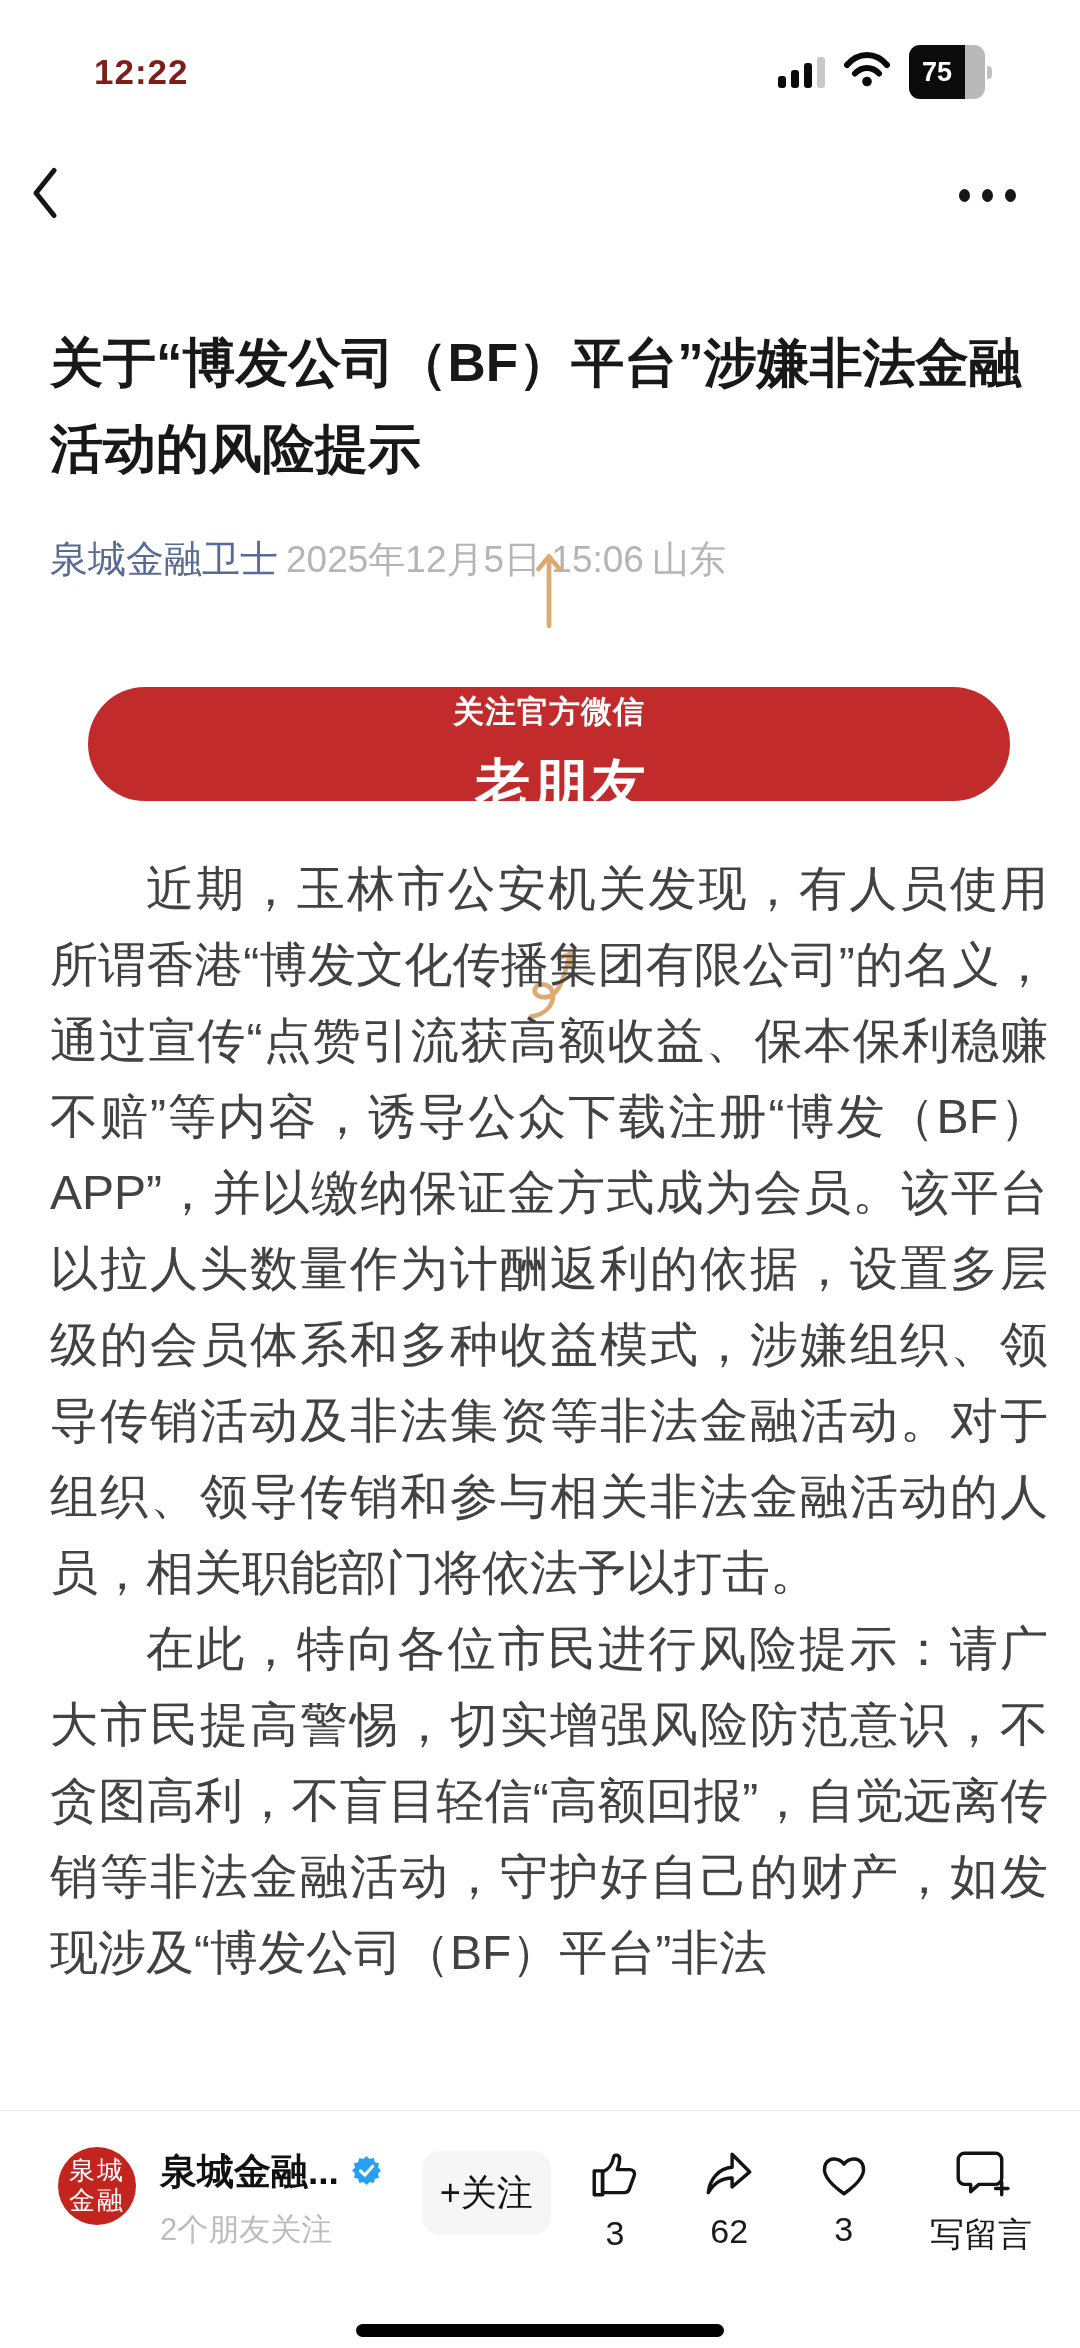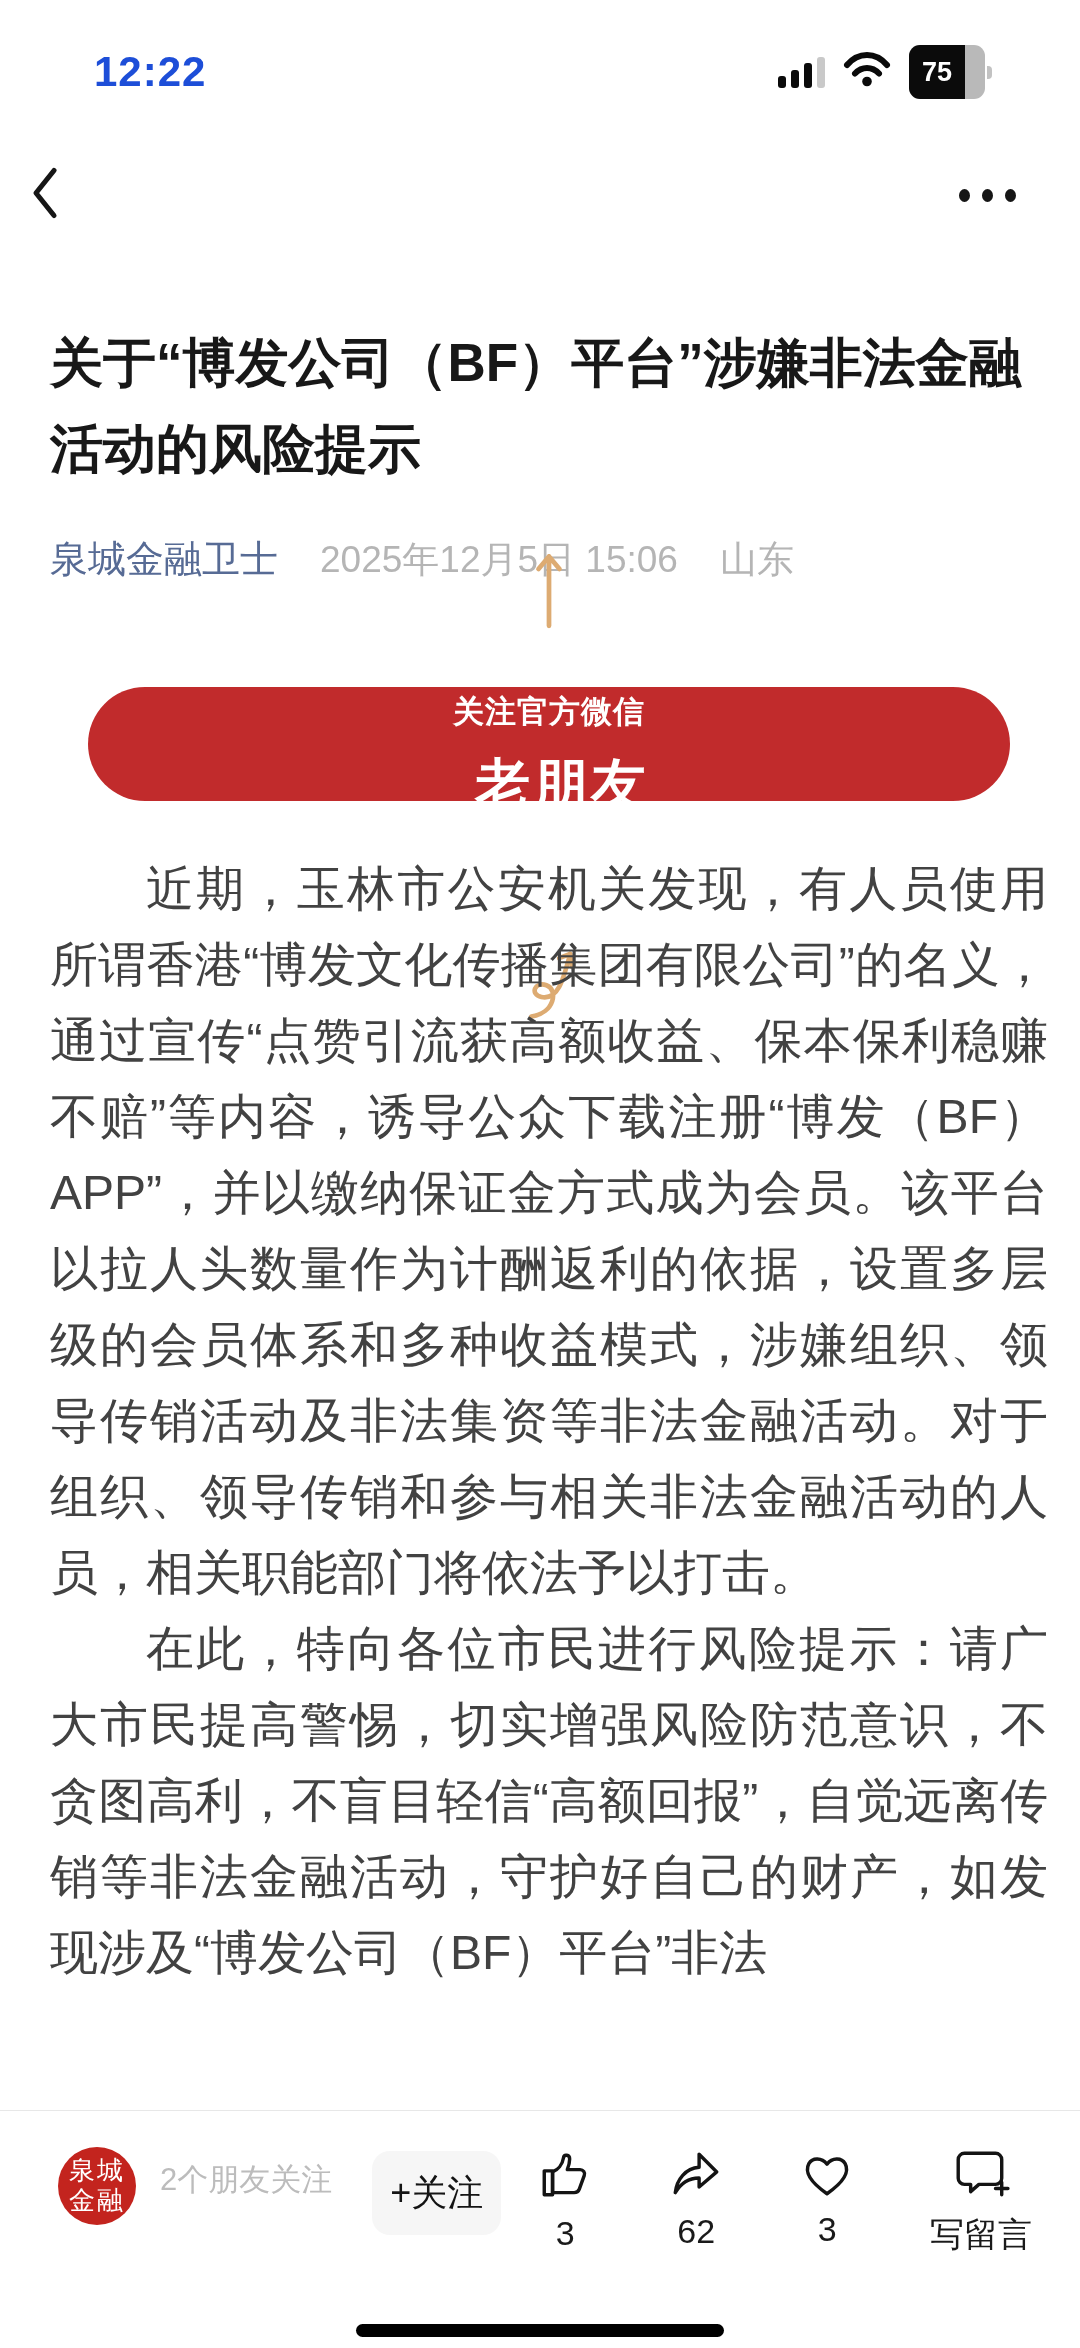--- a/index.html
+++ b/index.html
@@ -11,21 +11,21 @@
     background: #fff;
     overflow: hidden;
     font-family: "Liberation Sans", "DejaVu Sans", sans-serif;
     color: #181818;
   }
   
   .status-bar {
     display: flex; justify-content: space-between; align-items: center;
     padding: 38px 88px 0 94px; height: 106px;
   }
-  .time { font-size: 42px; font-weight: 700; letter-spacing: 1px; color:#1d4ed8; }
+  .time { font-size: 35px; font-weight: 700; letter-spacing: 1px; color:#7f1d1d; }
   .status-icons { display: flex; align-items: center; gap: 18px; }
   .signal { display: flex; align-items: flex-end; gap: 5px; }
   .sbar { width: 8px; border-radius: 3px; background: #0a0a0a; }
   .sbar.b1 { height: 12px; } .sbar.b2 { height: 18px; } .sbar.b3 { height: 25px; }
   .sbar.b4 { height: 31px; background: #c9c9c9; }
   .battery { display: flex; align-items: center; }
   .battery-body {
     width: 76px; height: 54px; border-radius: 11px; overflow: hidden;
     display: flex; background: #b9b9b9;
   }
@@ -41,21 +41,21 @@
     padding: 36px 64px 0 30px; height: 142px;
   }
   .menu-dots { display: flex; gap: 12px; align-items: center; }
   .dot { width: 11px; height: 13px; border-radius: 50%; background: #161616; }
   
   .article { padding: 34px 32px 0 50px; }
   .title {
     margin-top: 38px;
     font-size: 53px; line-height: 86px; font-weight: 700; color: #181818;
   }
-  .meta { margin-top: 42px; display: flex; align-items: baseline; gap: 42px; }
+  .meta { margin-top: 42px; display: flex; align-items: baseline; gap: 8px; }
   .author { color: #576b95; font-size: 38px; }
   .pub-date, .pub-loc { color: #b5b5b5; font-size: 37px; }
   .meta2 { margin-top: 32px; display: flex; align-items: center; gap: 48px; color: #576b95; font-size: 38px; }
   .meta2-item { display: flex; align-items: center; gap: 10px; }
   .star-glyph { font-size: 46px; line-height: 1; }
   
   .banner {
     margin: 102px 38px 0 38px; height: 114px;
     background: #c12b2c; border-radius: 57px;
     display: flex; align-items: center; justify-content: center; gap: 16px;
@@ -189,20 +189,29 @@
       <p>在此，特向各位市民进行风险提示：请广大市民提高警惕，切实增强风险防范意识，不贪图高利，不盲目轻信“高额回报”，自觉远离传销等非法金融活动，守护好自己的财产，如发现涉及“博发公司（BF）平台”非法</p>
     </div>
   </div>
 
   <div class="bottom-bar">
     <div class="avatar">
       <span>泉城</span>
       <span>金融</span>
     </div>
     <div class="account-info">
+      <div class="name-row">
+        <span class="account-name">泉城金融...</span>
+        <span>
+          <svg width="31" height="31" viewBox="0 0 30 30">
+            <polygon fill="#27a0f2" points="29,15 26.1,18 27.1,22 23.1,23.1 22,27.1 18,26.1 15,29 12,26.1 8,27.1 6.9,23.1 2.9,22 3.9,18 1,15 3.9,12 2.9,8 6.9,6.9 8,2.9 12,3.9 15,1 18,3.9 22,2.9 23.1,6.9 27.1,8 26.1,12"></polygon>
+            <path d="M9.2,15.4 L13.4,19.5 L21,10.9" stroke="#fff" stroke-width="3" fill="none" stroke-linecap="round" stroke-linejoin="round"></path>
+          </svg>
+        </span>
+      </div>
       <div class="followers">2个朋友关注</div>
     </div>
     <button class="follow-btn">+关注</button>
 
     <div class="actions">
       <button class="action">
         <span>
           <svg width="56" height="56" viewBox="0 0 54 52" fill="none" stroke="#141414" stroke-width="3.3" stroke-linecap="round" stroke-linejoin="round">
             <path d="M7 22 H15 V45 H7 Z"></path>
             <path d="M15 43 V23 C20 21 24.5 16 25.5 9.5 C26.1 5.6 31.5 6.3 31.5 10.5 C31.5 14 30.5 17.5 29.2 20.8 H41.5 C44.6 20.8 46.7 23.6 45.6 26.4 L40.8 39.6 C40 41.8 38.1 43 35.8 43 Z"></path>

